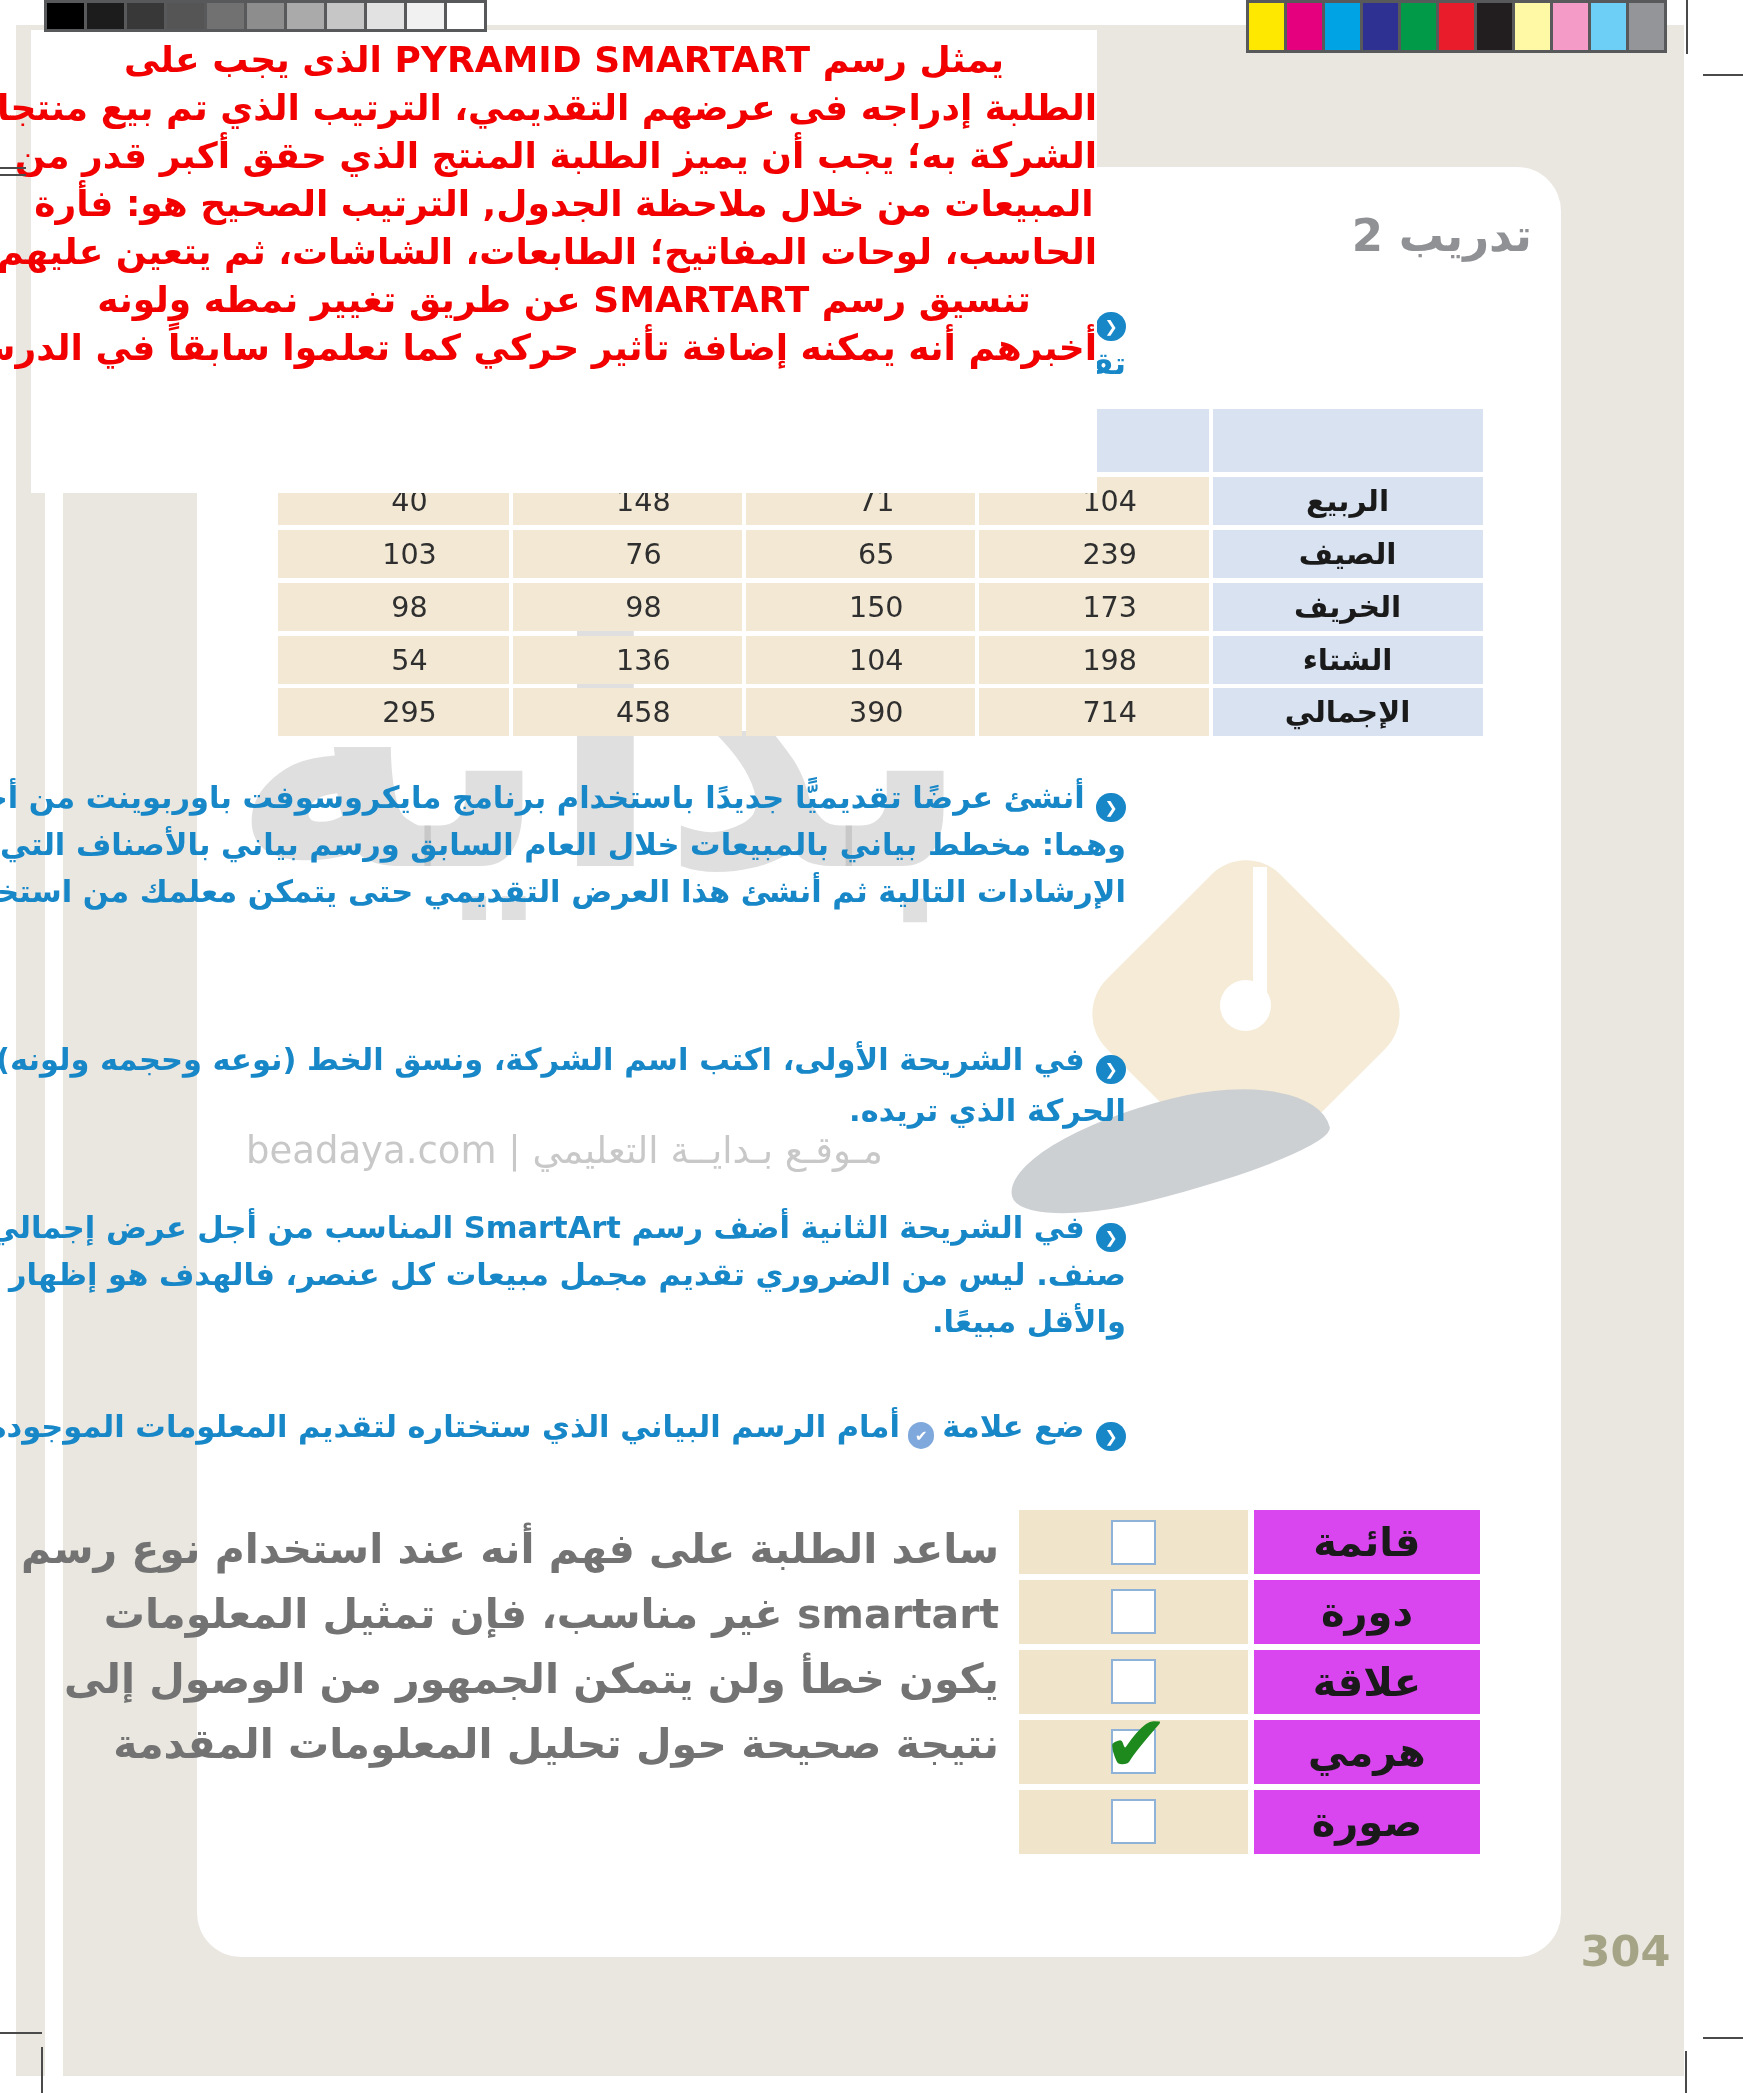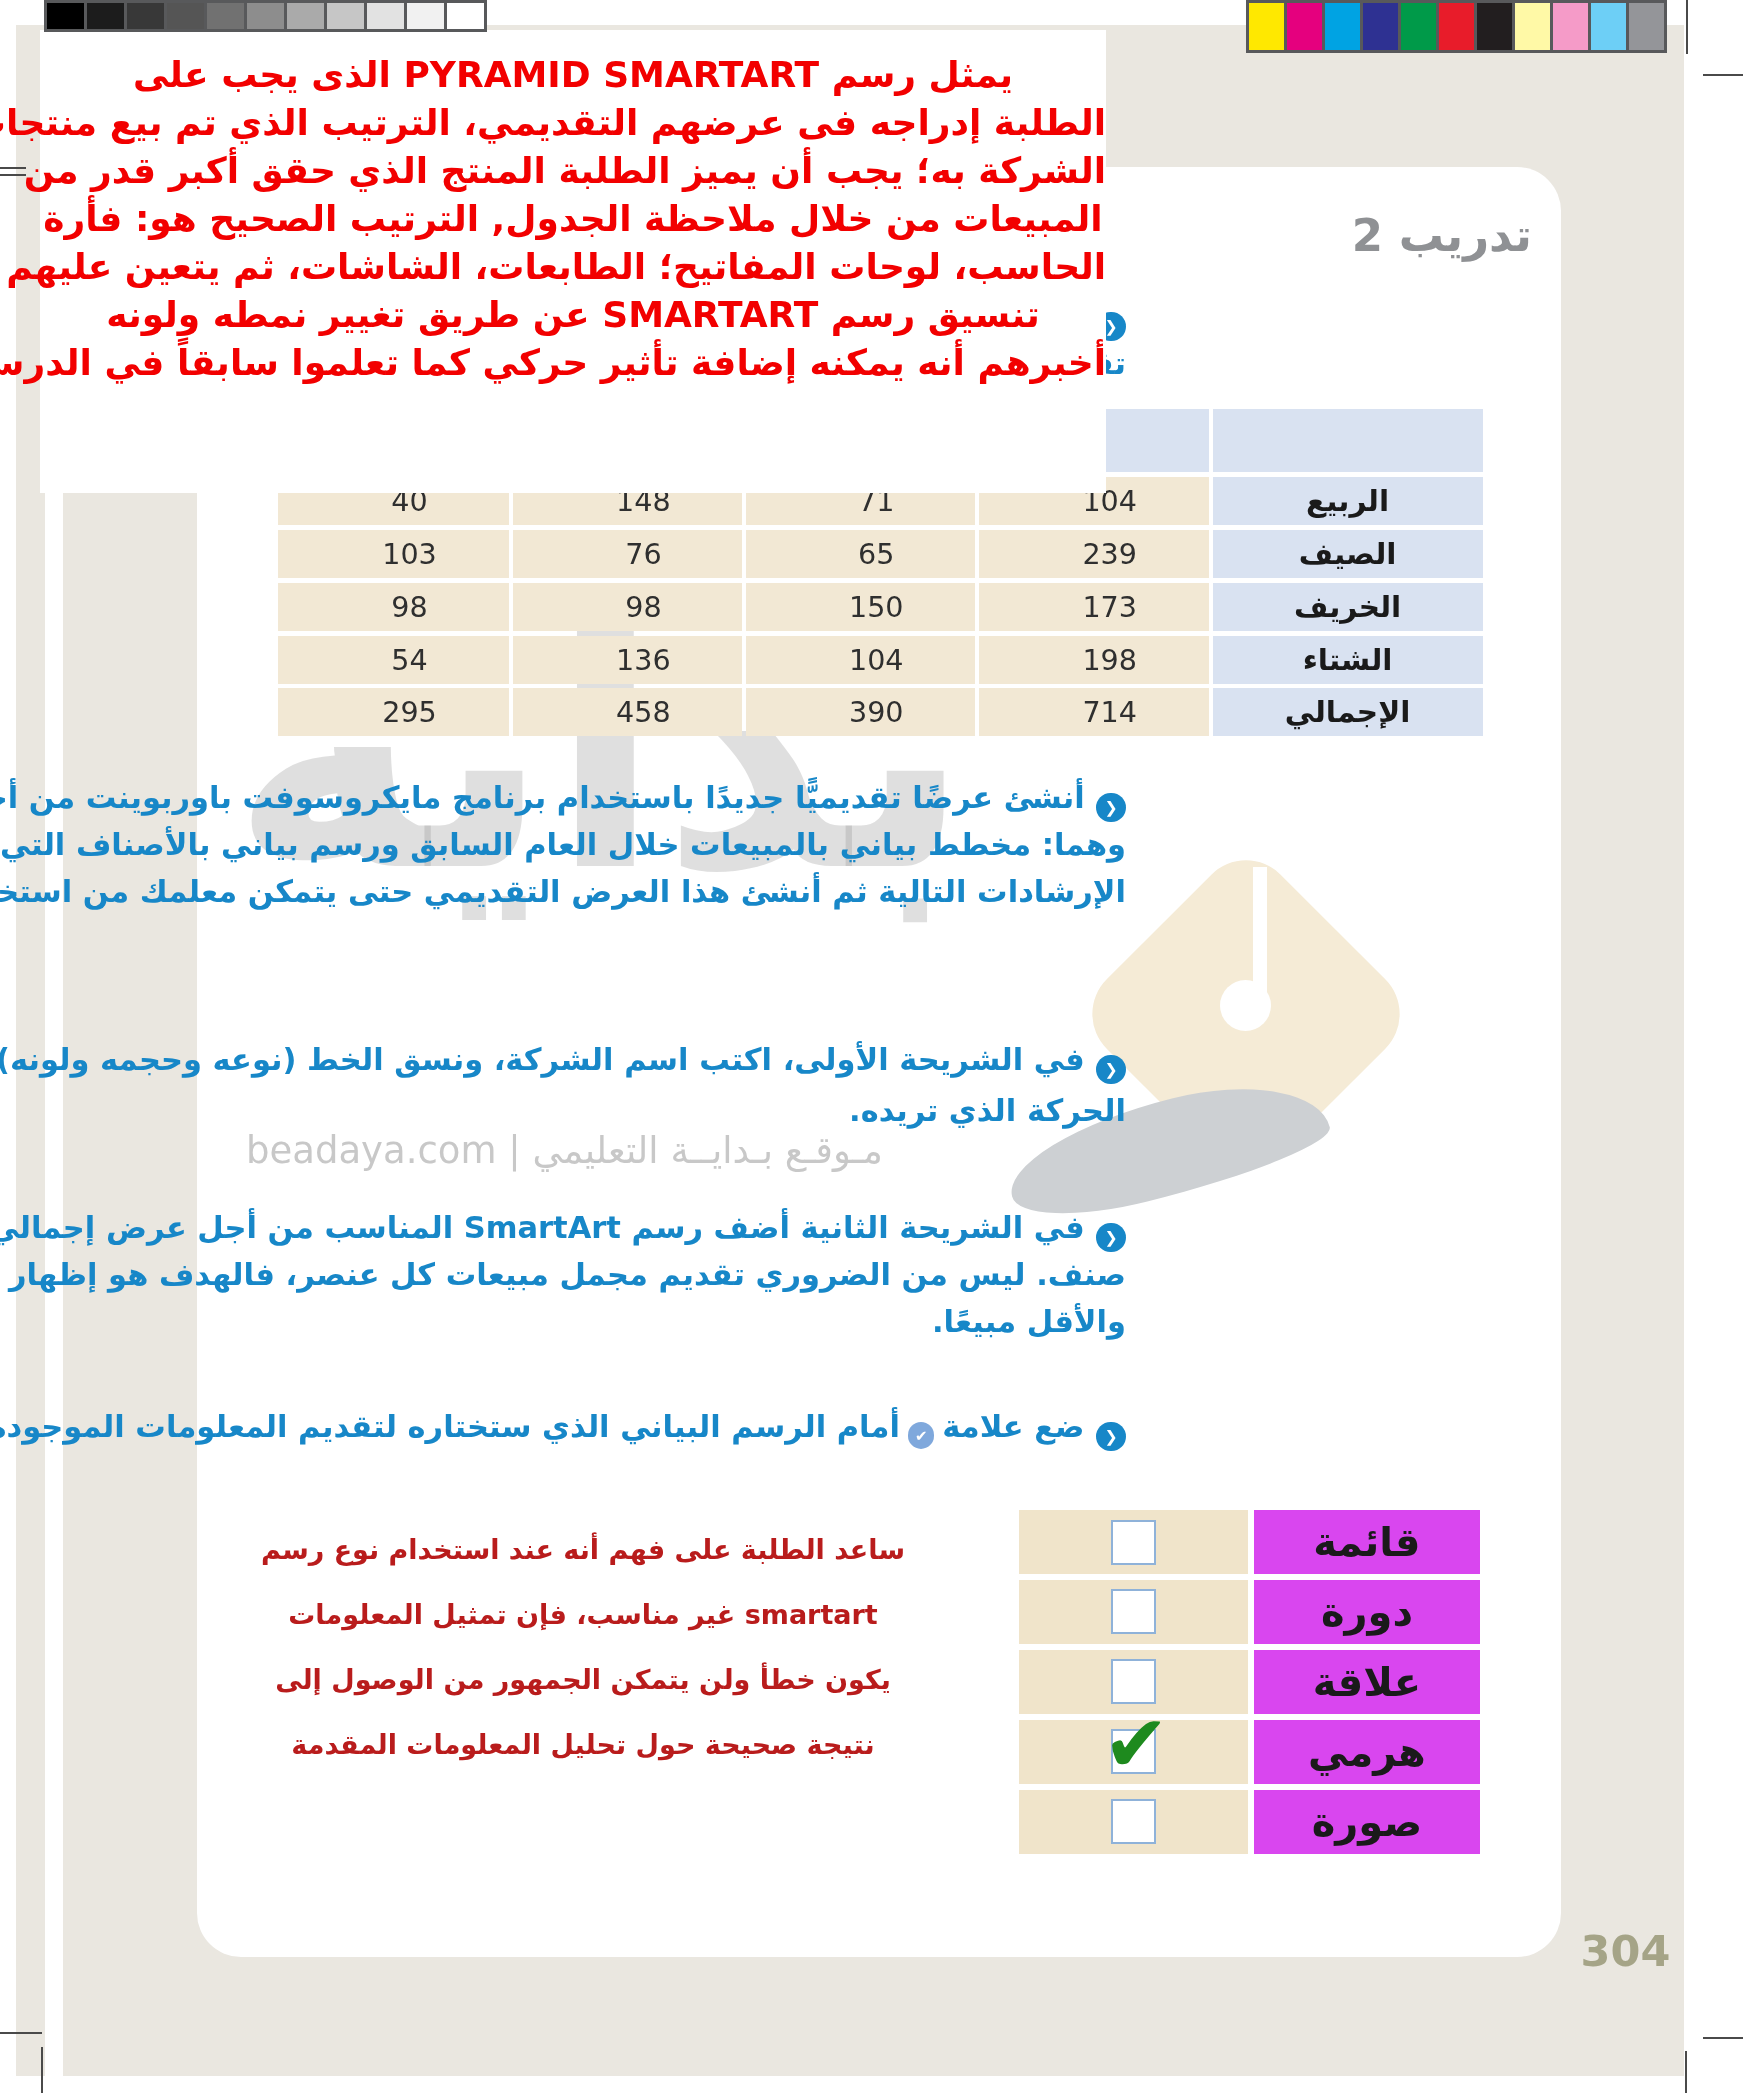--- a/index.html
+++ b/index.html
@@ -65,26 +65,26 @@
   .options{left:1019px;top:1510px;display:grid;grid-template-columns:229px 226px;
     grid-auto-rows:64px;gap:5.9px;}
   .opt-box-cell{background:#F0E4CA;display:flex;align-items:center;justify-content:center;position:relative;}
   .opt-label-cell{background:#d946ef;display:flex;align-items:center;justify-content:center;
     font-size:40px;font-weight:bold;color:#1a1a1a;direction:rtl;}
   .checkbox{width:41px;height:41px;background:#ffffff;border:2px solid #8FB2D9;}
   .check-mark{position:absolute;left:50%;top:50%;transform:translate(-46%,-60%);
     font-size:79px;color:#1E8A1E;font-weight:bold;line-height:1;}
 
   
-  .anno-top{left:40px;top:29.6px;width:1066px;height:463px;background:#ffffff;z-index:5;
-    padding-top:21px;box-sizing:border-box;}
+  .anno-top{left:31px;top:29.6px;width:1066px;height:463px;background:#ffffff;z-index:5;
+    padding-top:6px;box-sizing:border-box;}
   .anno-top .a-line{font-size:36px;line-height:48px;font-weight:bold;color:#F20000;
     text-align:center;direction:rtl;white-space:nowrap;}
   .anno-bottom{left:167px;top:1517px;width:832px;z-index:5;}
-  .anno-bottom .a-line{font-size:27px;line-height:65px;font-weight:bold;color:#b91c1c;
+  .anno-bottom .a-line{font-size:41px;line-height:65px;font-weight:bold;color:#737373;
     text-align:center;direction:rtl;white-space:nowrap;}
 
   .page-num{left:1576px;top:1926px;width:99px;font-size:43px;font-weight:bold;color:#A5A487;
     text-align:center;z-index:2;}
 </style>
 </head>
 <body>
 
 <div class="abs page-sliver"></div>
 <div class="abs page"></div>

